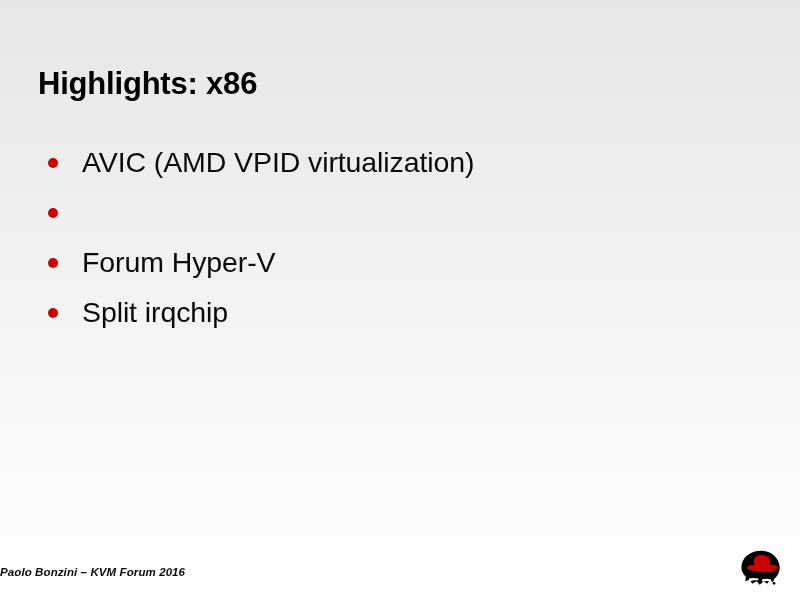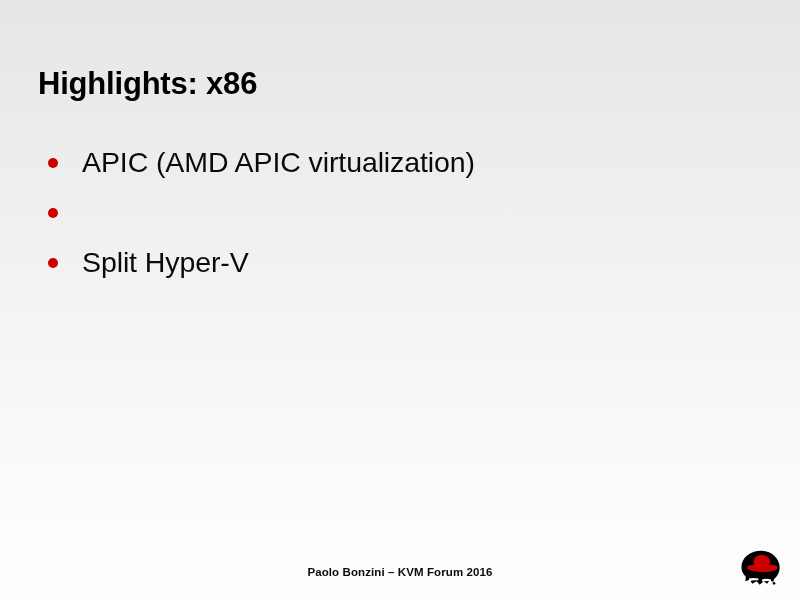--- a/index.html
+++ b/index.html
@@ -67,25 +67,25 @@
     white-space: nowrap;
     letter-spacing: -0.1px;
   }
 
   
   #footer-text {
     position: absolute;
     left: 0;
     right: 0;
     top: 566px;
-    text-align: center;
     font-size: 11.5px;
     font-weight: bold;
     color: #0a0a0a;
     letter-spacing: 0.1px;
+    font-style: italic;
   }
 
   
   #logo {
     position: absolute;
     left: 739px;
     top: 549px;
     width: 44px;
     height: 40px;
   }
@@ -93,28 +93,32 @@
 </head>
 <body>
 
 <div id="slide">
 
   <h1 id="slide-title">Highlights: x86</h1>
 
   <ul id="bullet-list">
     <li class="bullet-item">
       <span class="bullet-marker"></span>
-      <span class="bullet-text">APIC (AMD APIC virtualization)</span>
+      <span class="bullet-text">AVIC (AMD VPID virtualization)</span>
     </li>
     <li class="bullet-item">
       <span class="bullet-marker"></span>
     </li>
     <li class="bullet-item">
       <span class="bullet-marker"></span>
-      <span class="bullet-text">Split Hyper-V</span>
+      <span class="bullet-text">Forum Hyper-V</span>
+    </li>
+    <li class="bullet-item">
+      <span class="bullet-marker"></span>
+      <span class="bullet-text">Split irqchip</span>
     </li>
   </ul>
 
   <div id="footer-text">Paolo Bonzini – KVM Forum 2016</div>
 
   <div id="logo">
     <svg viewBox="0 0 100 92" width="44" height="40" xmlns="http://www.w3.org/2000/svg">
 
       <path d="M50 4 C74 4 93 21 93 43 C93 54 88 62 80 69 L78 76 L70 72 L64 80 L56 74 L47 82 L40 74 L30 80 L24 71 L14 74 L15 64 C8 57 5 51 5 42 C5 20 25 4 50 4 Z" fill="#000000"></path>
 

